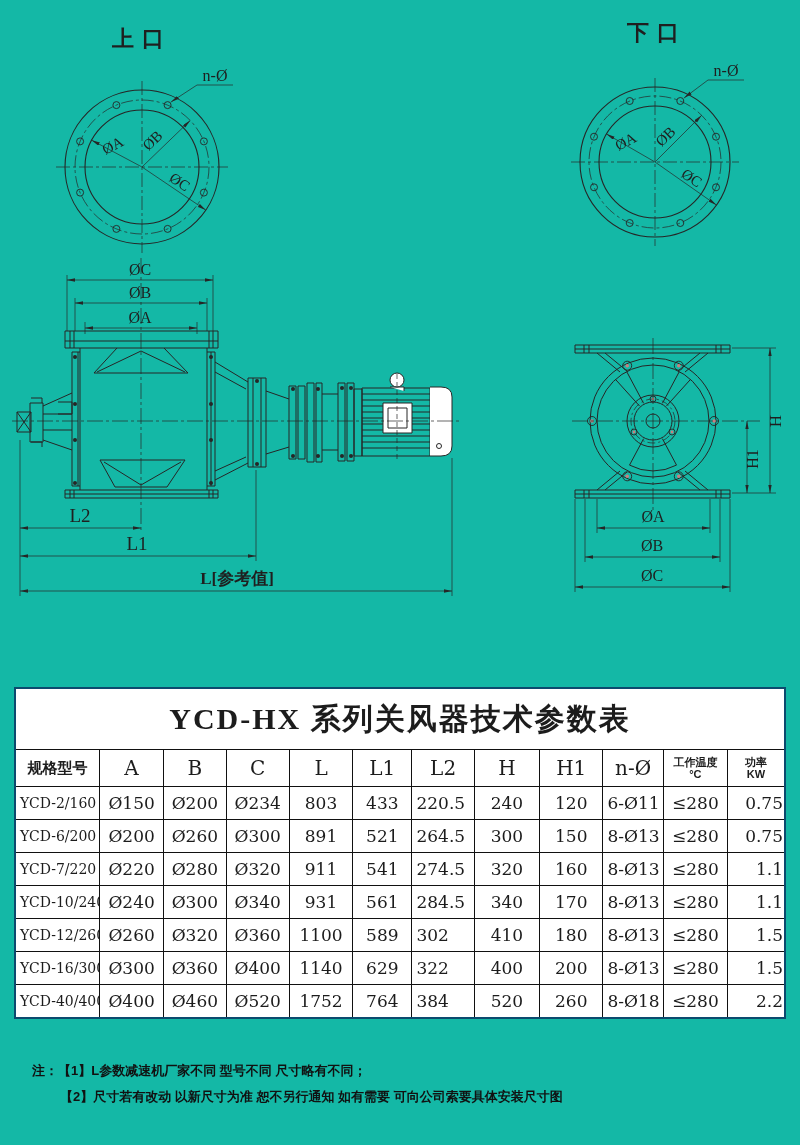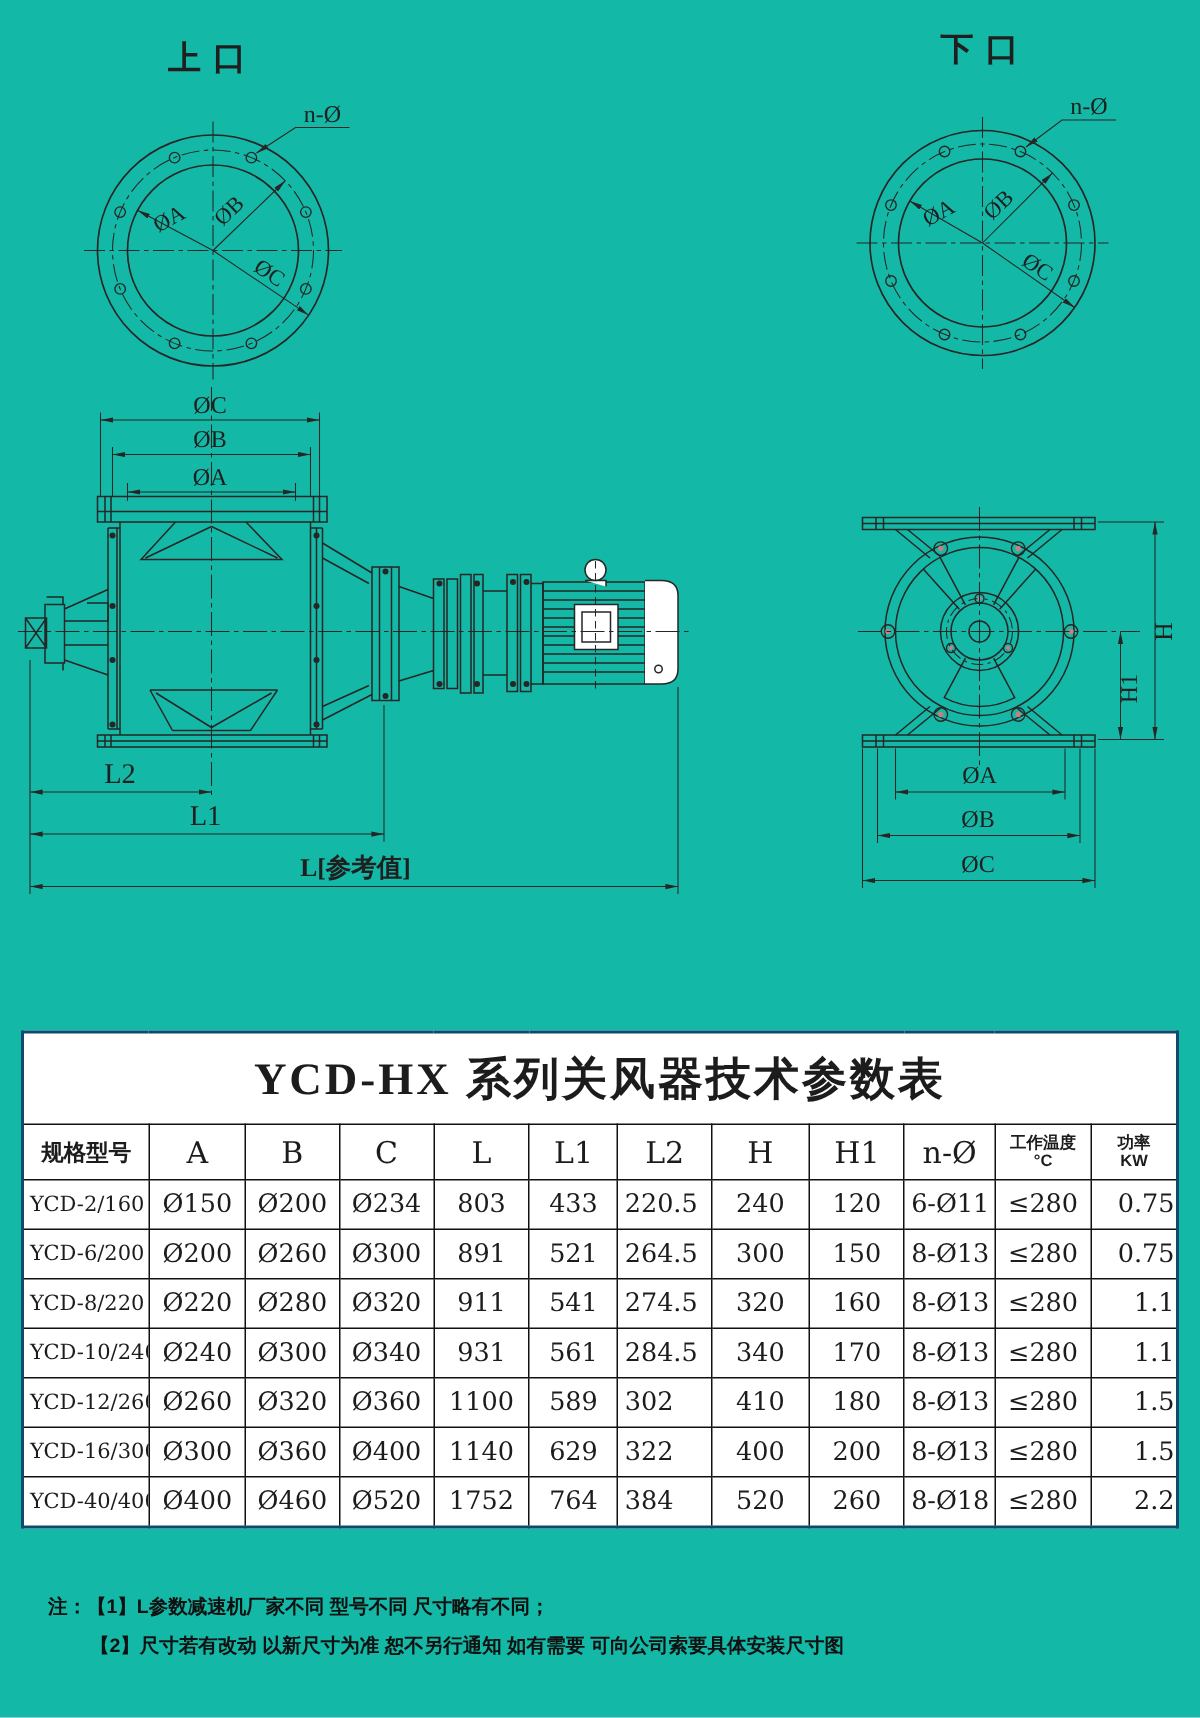--- a/index.html
+++ b/index.html
@@ -294,21 +294,21 @@
       <td>891</td>
       <td>521</td>
       <td class="c-left">264.5</td>
       <td>300</td>
       <td>150</td>
       <td class="c-left">8-Ø13</td>
       <td>≤280</td>
       <td class="c-pow">0.75</td>
     </tr>
     <tr class="t-row">
-      <td class="c-model">YCD-8/220</td>
+      <td class="c-model">YCD-7/220</td>
       <td>Ø220</td>
       <td>Ø280</td>
       <td>Ø320</td>
       <td>911</td>
       <td>541</td>
       <td class="c-left">274.5</td>
       <td>320</td>
       <td>160</td>
       <td class="c-left">8-Ø13</td>
       <td>≤280</td>

